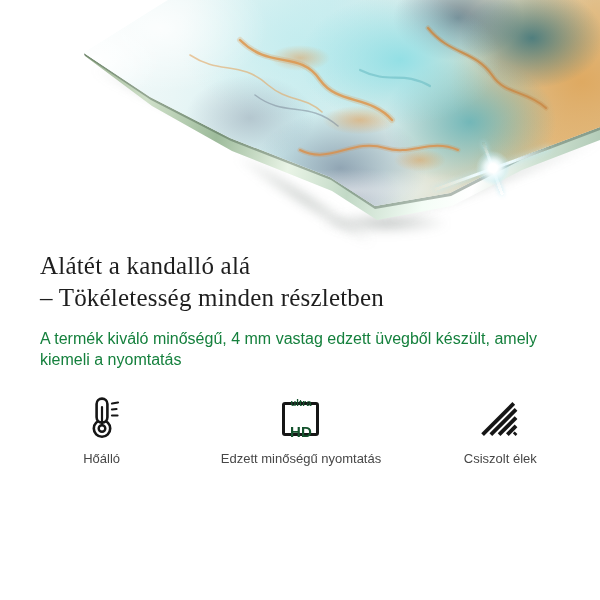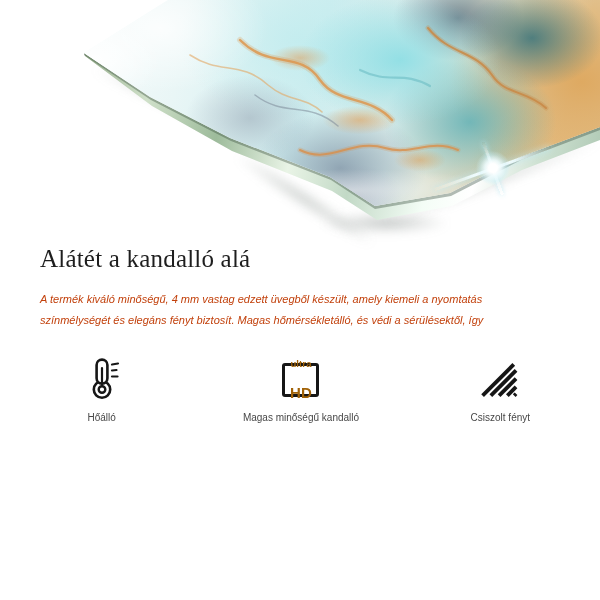--- a/index.html
+++ b/index.html
@@ -69,37 +69,37 @@
     background: linear-gradient(90deg, rgba(255,255,255,0), rgba(236,252,255,.95) 32%, #fff 50%, rgba(236,252,255,.95) 68%, rgba(255,255,255,0));
     box-shadow: 0 0 6px rgba(185,232,244,.9); }
   .ray-b { width:56px; height:2.5px; left:-28px; top:-1.25px; transform:rotate(70deg);
     background: linear-gradient(90deg, rgba(255,255,255,0), rgba(240,253,255,.9) 35%, #fff 50%, rgba(240,253,255,.9) 65%, rgba(255,255,255,0));
     box-shadow: 0 0 5px rgba(185,232,244,.8); }
   .core { left:-17px; top:-17px; width:34px; height:34px; border-radius:50%;
     background: radial-gradient(circle, #ffffff 0 18%, rgba(238,251,253,.9) 34%, rgba(205,240,248,.4) 55%, rgba(205,240,248,0) 72%); }
 
   
   .content { padding: 0 36px 0 40px; }
-  h1 { margin-top: 13px; font-family: "Liberation Serif", serif; font-weight: 400;
+  h1 { margin-top: 20px; font-family: "Liberation Serif", serif; font-weight: 400;
        font-size: 25px; line-height: 32px; color: #1e1e1e; letter-spacing: .2px; }
   h1 span { display: block; }
-  .description { margin-top: 14px; font-size: 11px; line-height: 21px; color: #c2410c; width: 532px; font-style: italic; }
+  .description { margin-top: 14px; font-size: 16px; line-height: 21px; color: #15803d; width: 532px; }
   .description span { display: block; }
 
   
   .features { display: grid; grid-template-columns: repeat(3, 1fr);
     row-gap: 24px; margin: 25px -36px 0 -38px; }
   .feature { display: flex; flex-direction: column; align-items: center; }
   .icon-slot { height: 47px; display: flex; align-items: center; justify-content: center; }
-  .feature-label { margin-top: 9px; font-size: 10px; color: #474747; }
+  .feature-label { margin-top: 9px; font-size: 13px; color: #474747; }
   .icon-svg { display:block; }
 
   .uhd-box { width: 37px; height: 34px; border: 3px solid #161616; border-radius: 3px;
     display: flex; flex-direction: column; align-items: center; justify-content: center;
-    line-height: 1; color:#a16207; background:#fff; }
+    line-height: 1; color:#14532d; background:#fff; }
   .uhd-top { font-size: 9.5px; font-weight: 700; letter-spacing: .1px; }
   .uhd-bottom { font-size: 15px; font-weight: 700; margin-top: 17px; letter-spacing: .2px; }
 </style>
 </head>
 <body>
 
 <div class="page">
 
   <div class="hero">
     <div class="shadow shadow-left-a"></div>
@@ -127,25 +127,25 @@
     <div class="sparkle">
       <i class="ray-a"></i>
         <i class="ray-b"></i>
         <i class="core"></i>
     </div>
   </div>
 
   <div class="content">
     <h1>
       <span>Alátét a kandalló alá</span>
+      <span>– Tökéletesség minden részletben</span>
     </h1>
 
     <p class="description">
       <span>A termék kiváló minőségű, 4 mm vastag edzett üvegből készült, amely kiemeli a nyomtatás</span>
-      <span>színmélységét és elegáns fényt biztosít. Magas hőmérsékletálló, és védi a sérülésektől, így</span>
     </p>
 
     <div class="features">
 
       <div class="feature">
         <div class="icon-slot">
           <svg class="icon-svg" width="48" height="48" viewBox="0 0 48 48">
             <circle cx="24" cy="33.5" r="8.2" fill="none" stroke="#161616" stroke-width="2.6"></circle>
             <rect x="18.6" y="3.6" width="10.8" height="24" rx="5.4" fill="#fff" stroke="#161616" stroke-width="2.6"></rect>
             <line x1="24" y1="12" x2="24" y2="29" stroke="#161616" stroke-width="2.2" stroke-linecap="round"></line>
@@ -158,36 +158,36 @@
         <div class="feature-label">Hőálló</div>
       </div>
 
       <div class="feature">
         <div class="icon-slot">
           <div class="uhd-box">
             <span class="uhd-top">ultra</span>
             <span class="uhd-bottom">HD</span>
           </div>
         </div>
-        <div class="feature-label">Magas minőségű kandalló</div>
+        <div class="feature-label">Edzett minőségű nyomtatás</div>
       </div>
 
 
 
       <div class="feature">
         <div class="icon-slot">
           <svg class="icon-svg" width="44" height="44" viewBox="0 0 48 48">
             <g stroke="#161616" stroke-width="4.2">
               <line x1="5" y1="41" x2="39" y2="7"></line>
               <line x1="14" y1="41" x2="41.5" y2="13.5"></line>
               <line x1="23" y1="41" x2="41.5" y2="22.5"></line>
               <line x1="32" y1="41" x2="41.5" y2="31.5"></line>
               <line x1="39.5" y1="41" x2="41.5" y2="39"></line>
             </g>
           </svg>
         </div>
-        <div class="feature-label">Csiszolt fényt</div>
+        <div class="feature-label">Csiszolt élek</div>
       </div>
 
 
     </div>
   </div>
 </div>
 
 </body></html>

